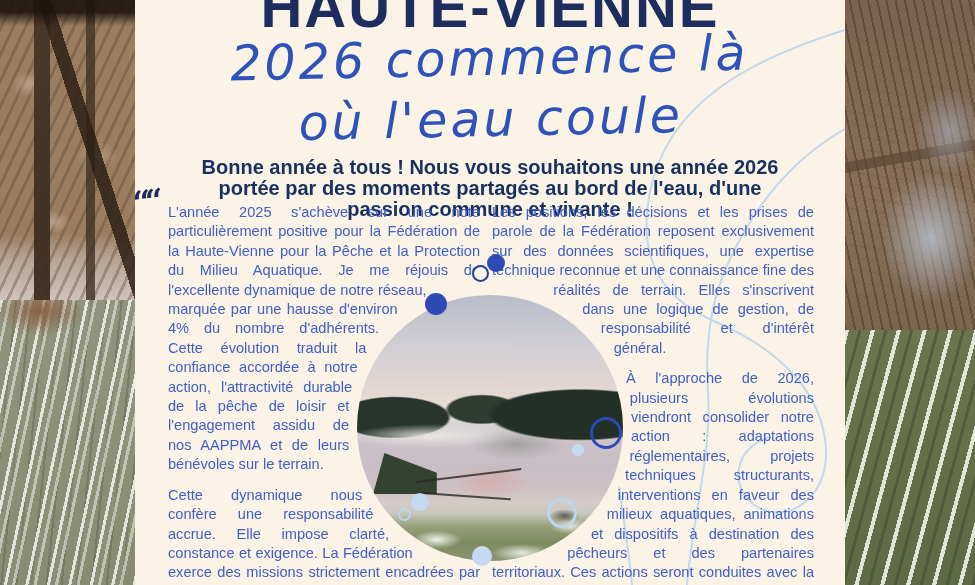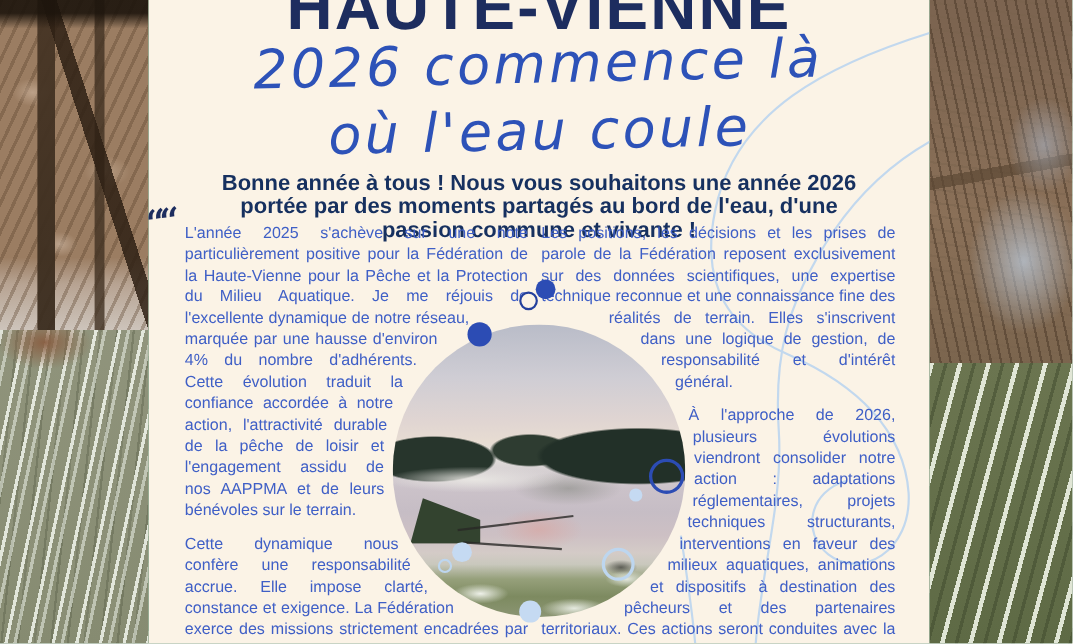--- a/index.html
+++ b/index.html
@@ -1,21 +1,21 @@
 <!DOCTYPE html>
 <html><head>
 <meta charset="utf-8">
 <style>
   html,body{margin:0;padding:0;}
   .page{
     position:relative;
     width:975px;height:585px;
     overflow:hidden;
     font-family:"Liberation Sans",sans-serif;
-    background:#14532d;
+    background:#22c55e;
   }
   
   .strip{position:absolute;top:0;height:585px;overflow:hidden;}
   .strip-left{left:0;width:135px;}
   .strip-right{right:0;width:130px;}
   .forest{
     position:absolute;left:0;top:0;width:100%;height:300px;
     background:
       linear-gradient(180deg,rgba(28,20,12,.9) 0 12px,rgba(28,20,12,0) 26px),
       linear-gradient(72deg,rgba(46,32,20,0) 0 58%,rgba(46,32,20,.85) 58% 64%,rgba(46,32,20,0) 64%),

